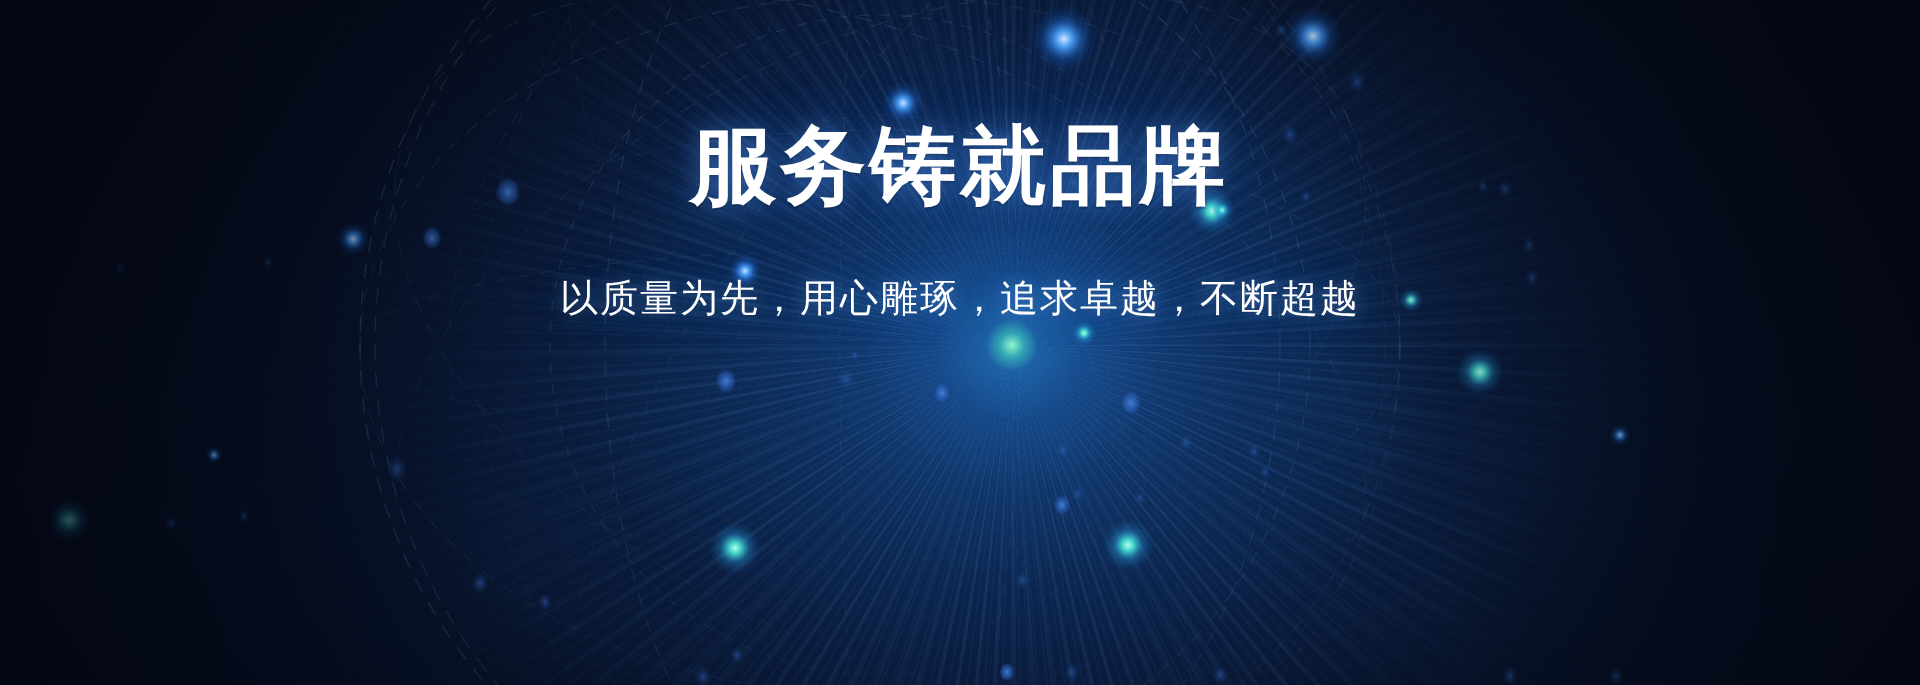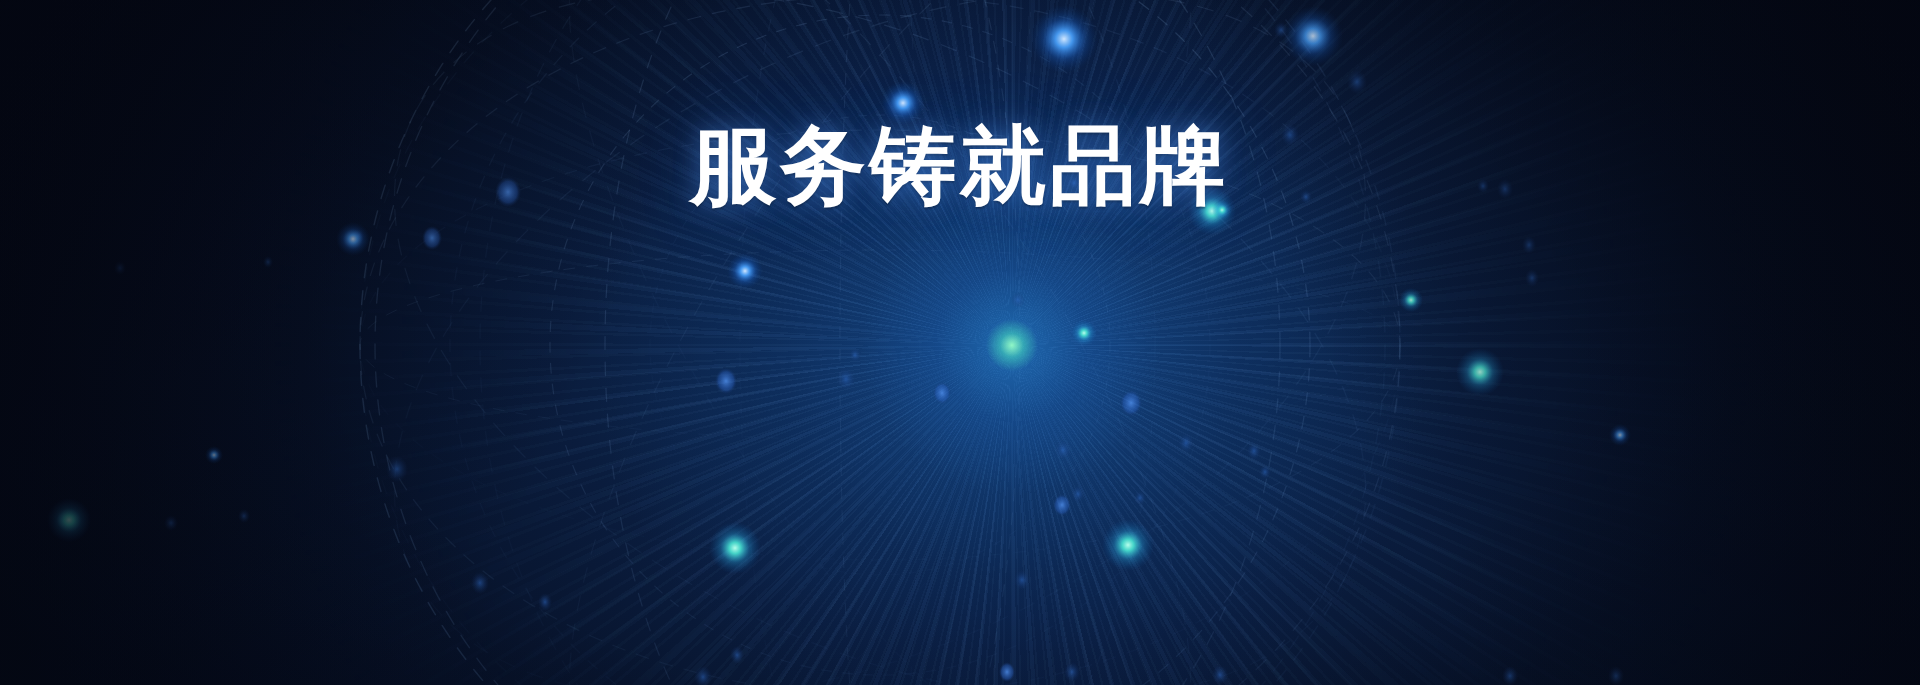--- a/index.html
+++ b/index.html
@@ -270,15 +270,16 @@
       <circle cx="1620" cy="435" r="11" fill="url(#dotGlowBlue)"></circle>
       <circle cx="214" cy="455" r="9" fill="url(#dotGlowBlue)"></circle>
     </g>
   </svg>
 
   <div class="layer" id="bg-corners"></div>
   <div class="layer" id="bg-vignette"></div>
 
   <div id="content">
     <h1 id="headline">服务铸就品牌</h1>
+    <div id="tagline">以质量为先，用心雕琢，追求卓越，不断超越</div>
   </div>
 
 </div>
 
 </body></html>

